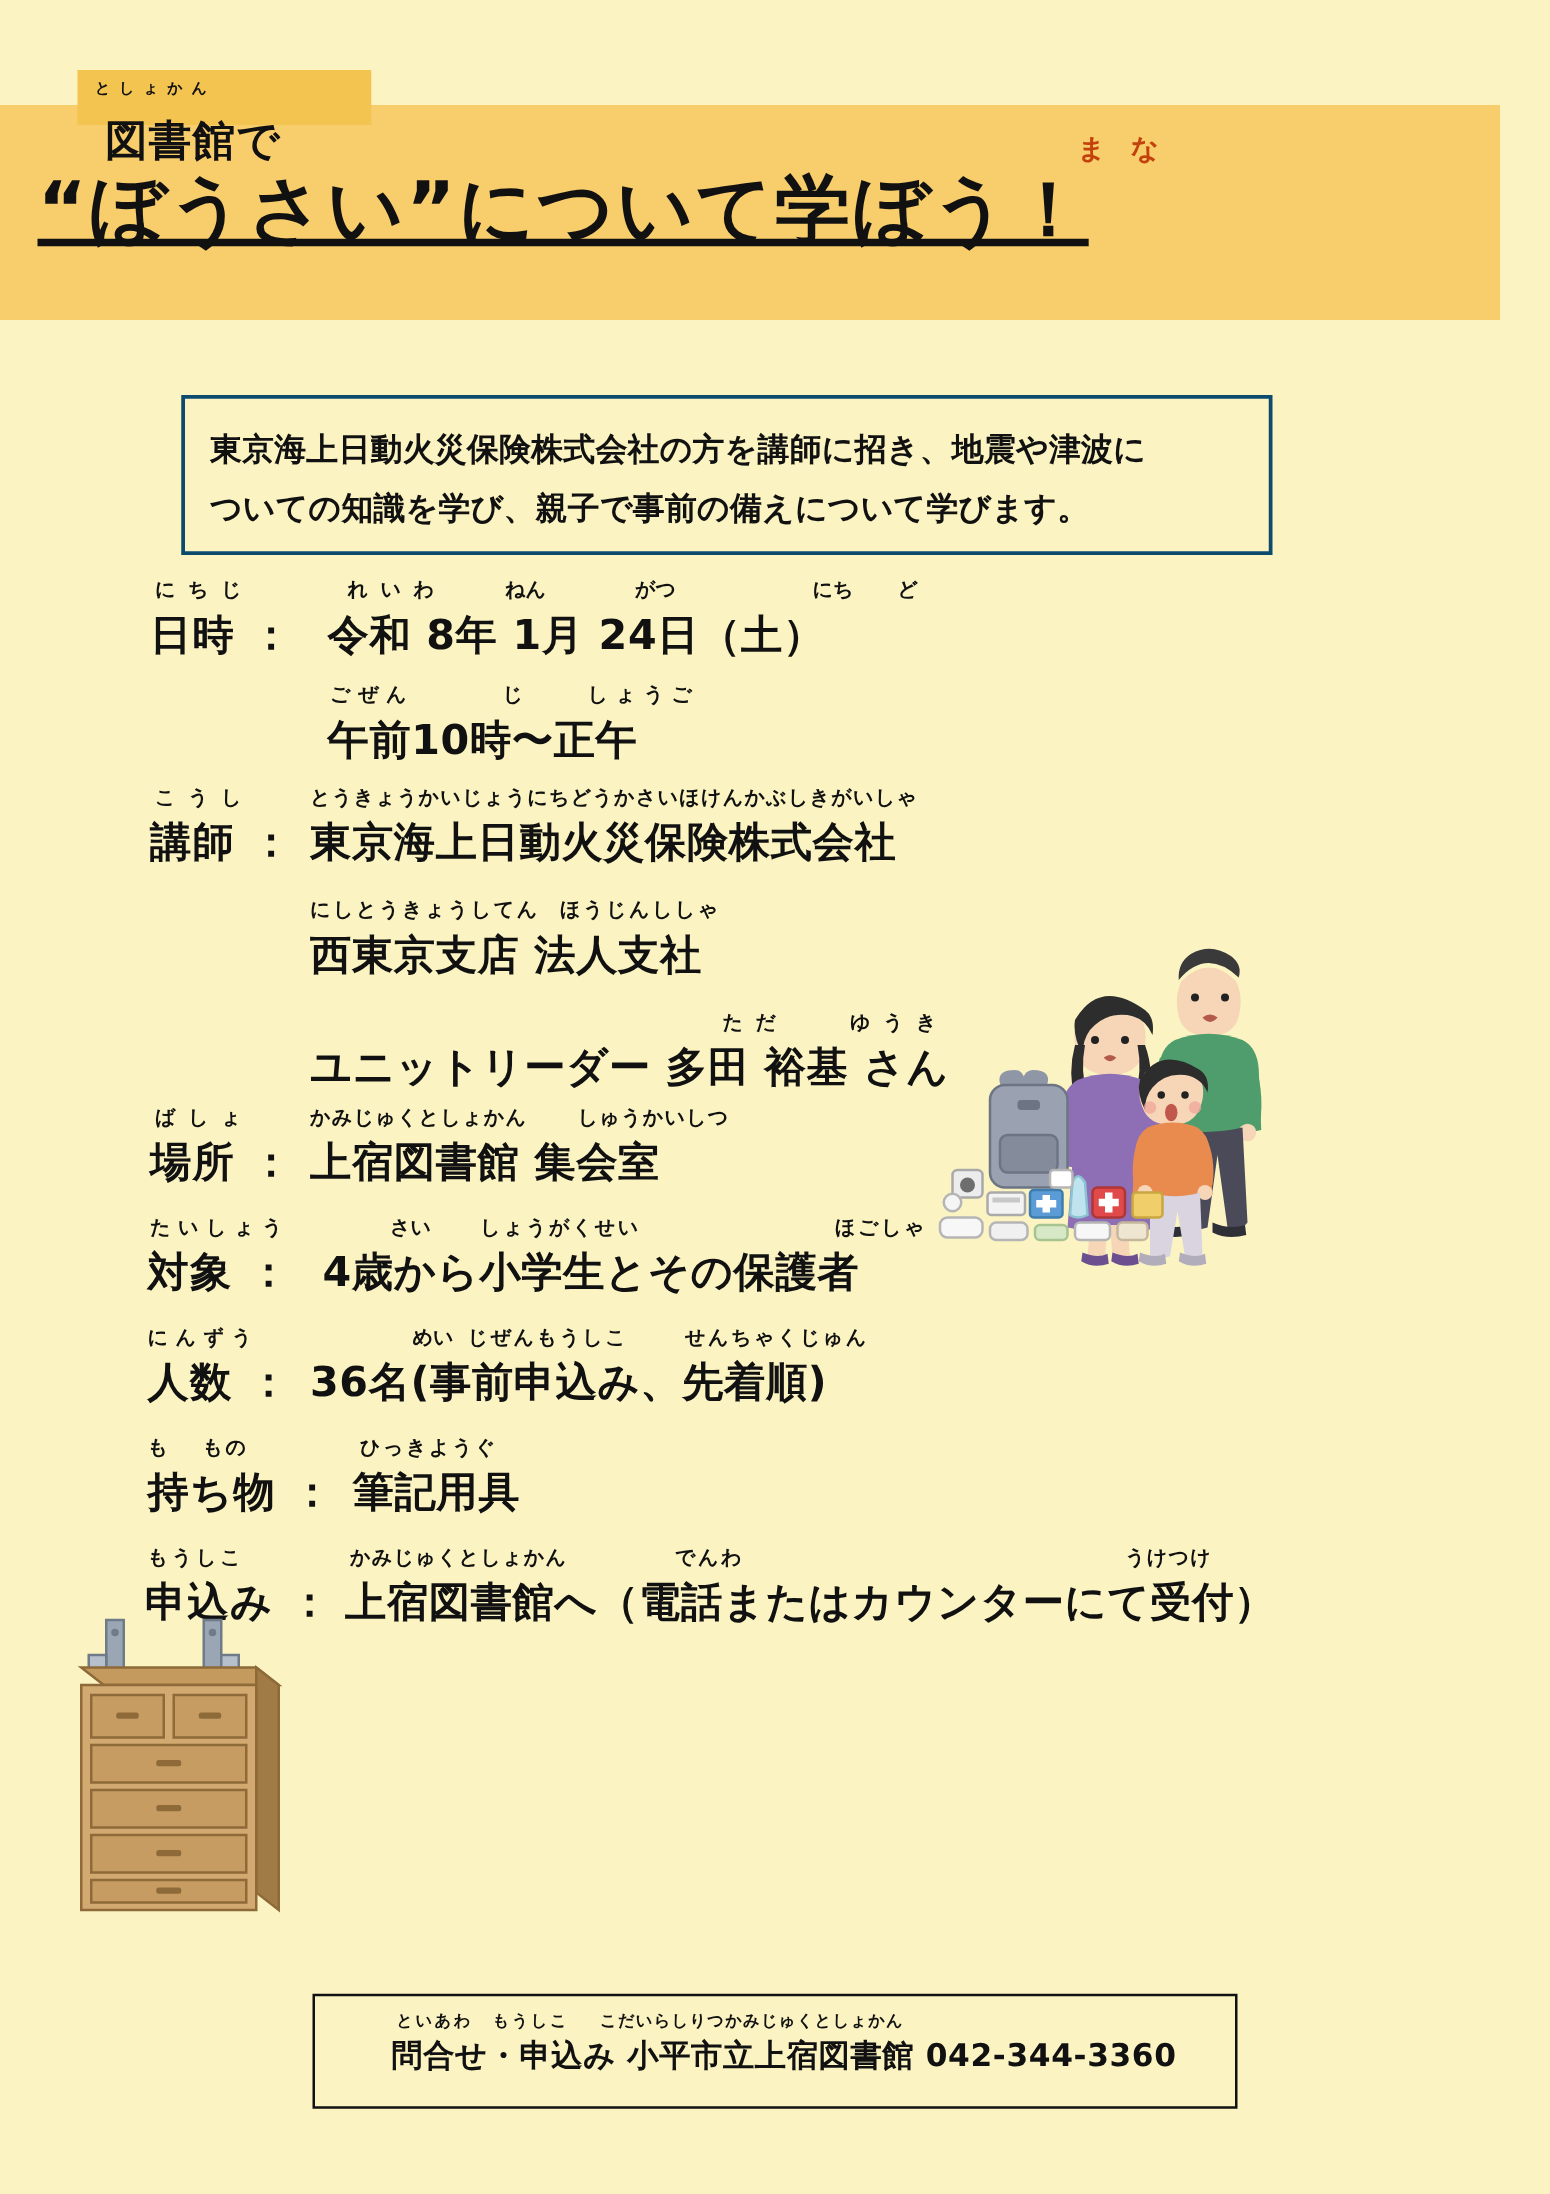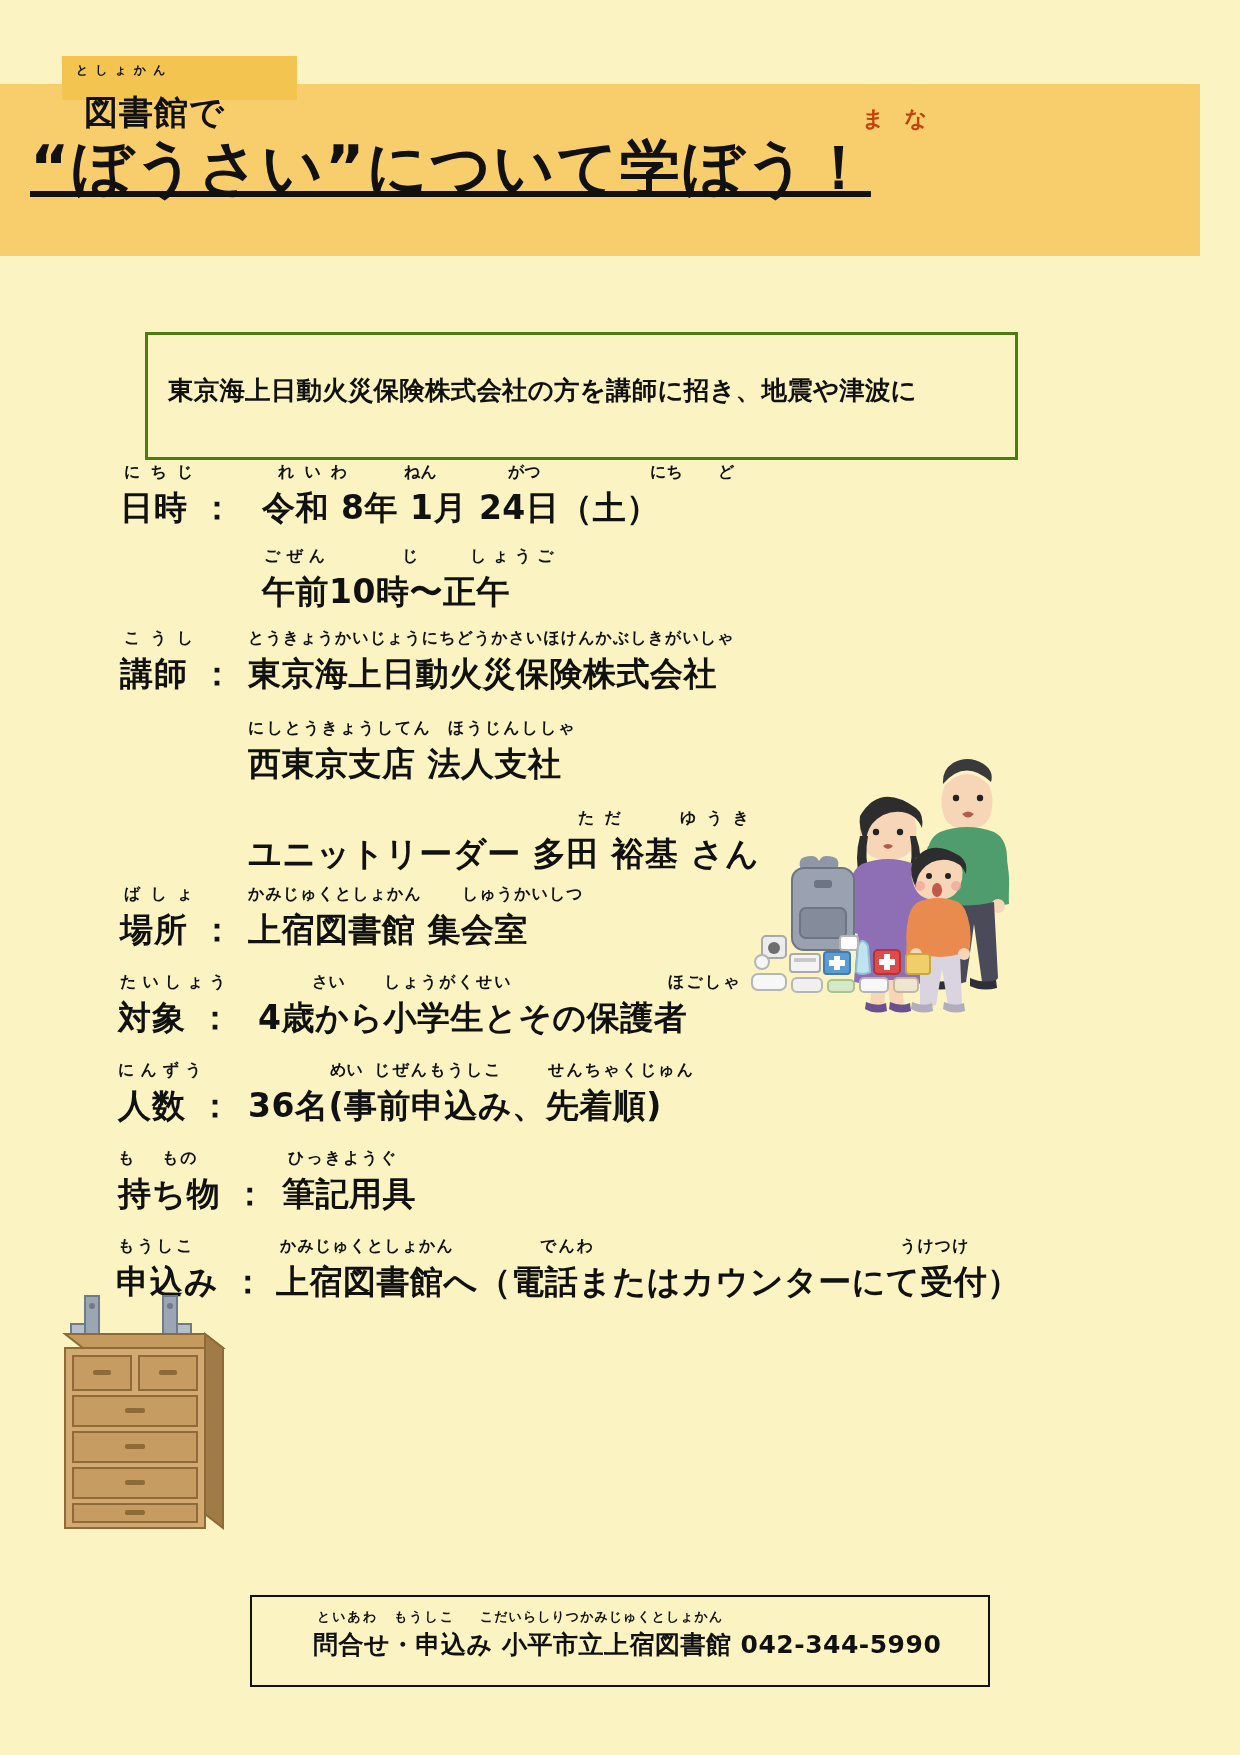--- a/index.html
+++ b/index.html
@@ -68,27 +68,27 @@
     font-size: 22px;
     font-weight: bold;
     letter-spacing: 20px;
     color: #c2410c;
   }
 
   
   .desc-box {
     position: absolute;
     left: 145px;
-    top: 332px;
+    top: 316px;
     width: 873px;
     height: 128px;
-    border: 3px solid #4d7c0f;
+    border: 3px solid #0c4a6e;
     background: transparent;
     box-sizing: border-box;
-    padding: 32px 20px 0 20px;
+    padding: 18px 20px 0 20px;
   }
   .desc-line {
     font-size: 25.5px;
     font-weight: bold;
     color: #111;
     line-height: 1.85;
     letter-spacing: 0.2px;
     white-space: nowrap;
   }
 
@@ -178,20 +178,21 @@
 
 <div class="header-band"></div>
 <div class="header-tab"></div>
 <div class="header-sub-ruby">としょかん</div>
 <div class="header-sub">図書館で</div>
 <div class="header-main-ruby">まな</div>
 <div class="header-main">“ぼうさい”について学ぼう！</div>
 
 <div class="desc-box">
   <div class="desc-line">東京海上日動火災保険株式会社の方を講師に招き、地震や津波に</div>
+  <div class="desc-line">ついての知識を学び、親子で事前の備えについて学びます。</div>
 </div>
 
 <div class="details">
 
   <div class="row">
     <div class="ruby" style="left:124px; top:-8px; letter-spacing:10px;">にちじ</div>
     <div class="lbl" style="left:120px; top:16px;">日時 ：</div>
     <div class="ruby" style="left:278px; top:-8px; letter-spacing:10px;">れいわ</div>
     <div class="ruby" style="left:404px; top:-8px;">ねん</div>
     <div class="ruby" style="left:508px; top:-8px;">がつ</div>
@@ -400,13 +401,13 @@
       <rect x="70" y="190" width="20" height="5" rx="2"></rect>
       <rect x="70" y="220" width="20" height="5" rx="2"></rect>
     </g>
   </svg>
 </div>
 
 <div class="footer-box"></div>
 <div class="footer-ruby" style="left:317px; top:1608px; letter-spacing:2px;">といあわ</div>
 <div class="footer-ruby" style="left:394px; top:1608px; letter-spacing:2px;">もうしこ</div>
 <div class="footer-ruby" style="left:480px; top:1608px; letter-spacing:1px;">こだいらしりつかみじゅくとしょかん</div>
-<div class="footer-text">問合せ・申込み 小平市立上宿図書館 042-344-5990</div>
+<div class="footer-text">問合せ・申込み 小平市立上宿図書館 042-344-3360</div>
 
 </body></html>

